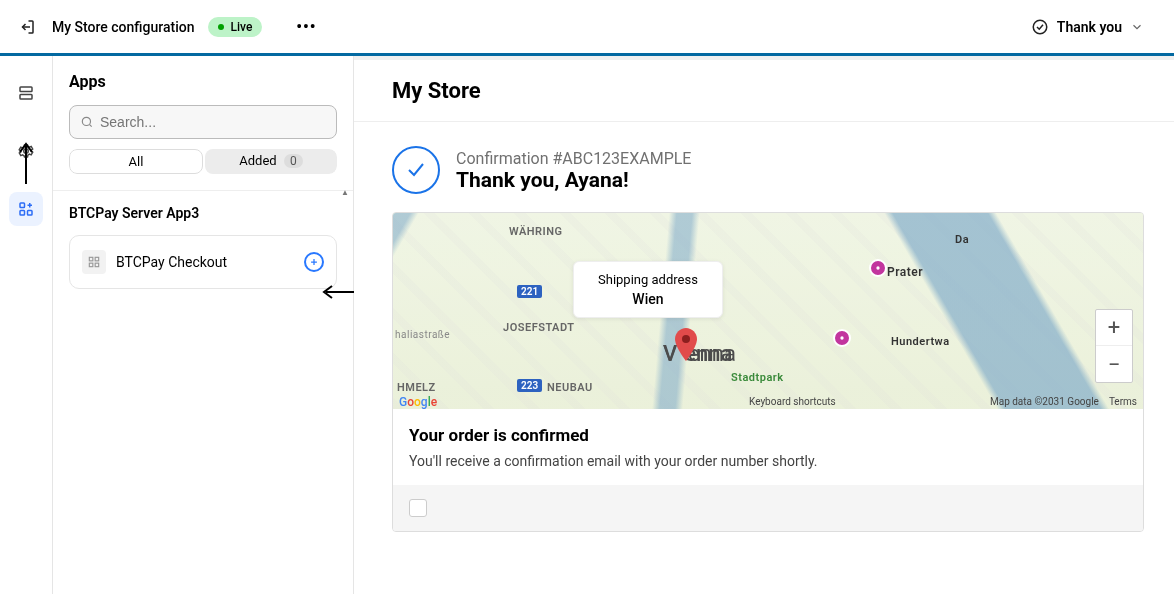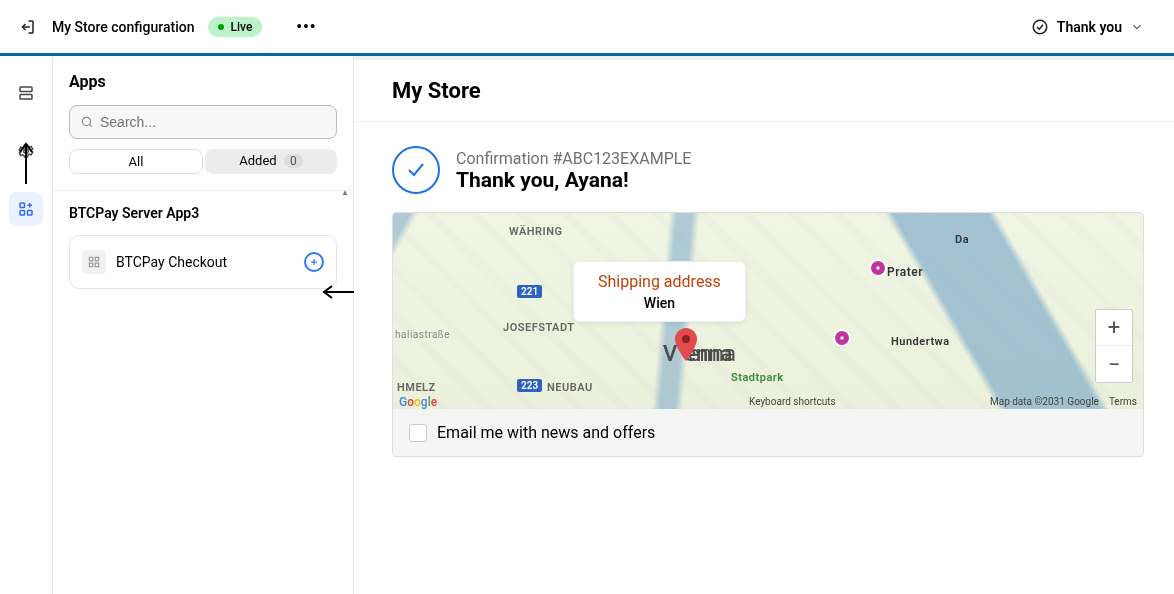--- a/index.html
+++ b/index.html
@@ -75,21 +75,21 @@
   .zoom-ctrl { position:absolute; right:10px; top:96px; width:38px; background:#fff; border:1px solid #ccc; border-radius:2px; }
   .zoom-btn { height:36px; display:flex; align-items:center; justify-content:center; font-size:22px; color:#555; border-bottom: 1px solid #eee;}
   .zoom-btn:last-child { border-bottom:none; }
   .map-footer { position:absolute; right:6px; bottom:2px; font-size:10px; color:#444; display:flex; gap:10px;}
   .map-footer span { white-space: nowrap;}
   .google-logo { position:absolute; left:6px; bottom:0; font-size: 12px; font-weight: 500;}
   .google-logo .b{color:#4285F4}.google-logo .r{color:#EA4335}.google-logo .y{color:#FBBC05}.google-logo .g{color:#34A853}
   .ks { position:absolute; left: 356px; bottom:2px; font-size: 10px; color:#444;}
   
   .addr-pop { position:absolute; left: 180px; top: 48px; background:#fff; border:1px solid #eee; border-radius:6px; padding: 10px 24px; text-align:center; box-shadow:0 1px 4px rgba(0,0,0,0.08);}
-  .addr-label { font-size:16px; color:#c2410c; }
+  .addr-label { font-size:13px; color:#000000; }
   .addr-val { font-size:14px; font-weight:500; margin-top:4px;}
   
   .confirm-box { padding: 16px; }
   .confirm-title { font-size:17px; font-weight:700; margin-bottom: 8px;}
   .confirm-desc { font-size:14px; color:#444;}
   
   .email-opt { background:#f5f5f5; padding: 14px 16px; display:flex; align-items:center; gap:10px; margin-top:0;}
   .chk { width:18px; height:18px; border:1px solid #ccc; border-radius:3px; background:#fff;}
 
   svg { display:block; }
@@ -275,21 +275,24 @@
           <div class="google-logo">
             <span class="b">G</span><span class="r">o</span><span class="y">o</span><span class="b">g</span><span class="g">l</span><span class="r">e</span>
           </div>
           <div class="ks">Keyboard shortcuts</div>
           <div class="map-footer">
             <span>Map data ©2031 Google</span>
             <span>Terms</span>
           </div>
         </div>
 
+        <div class="confirm-box">
+          <div class="confirm-title">Your order is confirmed</div>
+          <div class="confirm-desc">You'll receive a confirmation email with your order number shortly.</div>
+        </div>
 
         <div class="email-opt">
           <span class="chk"></span>
-          <span>Email me with news and offers</span>
         </div>
       </div>
     </div>
   </div>
 </div>
 
 </body></html>

